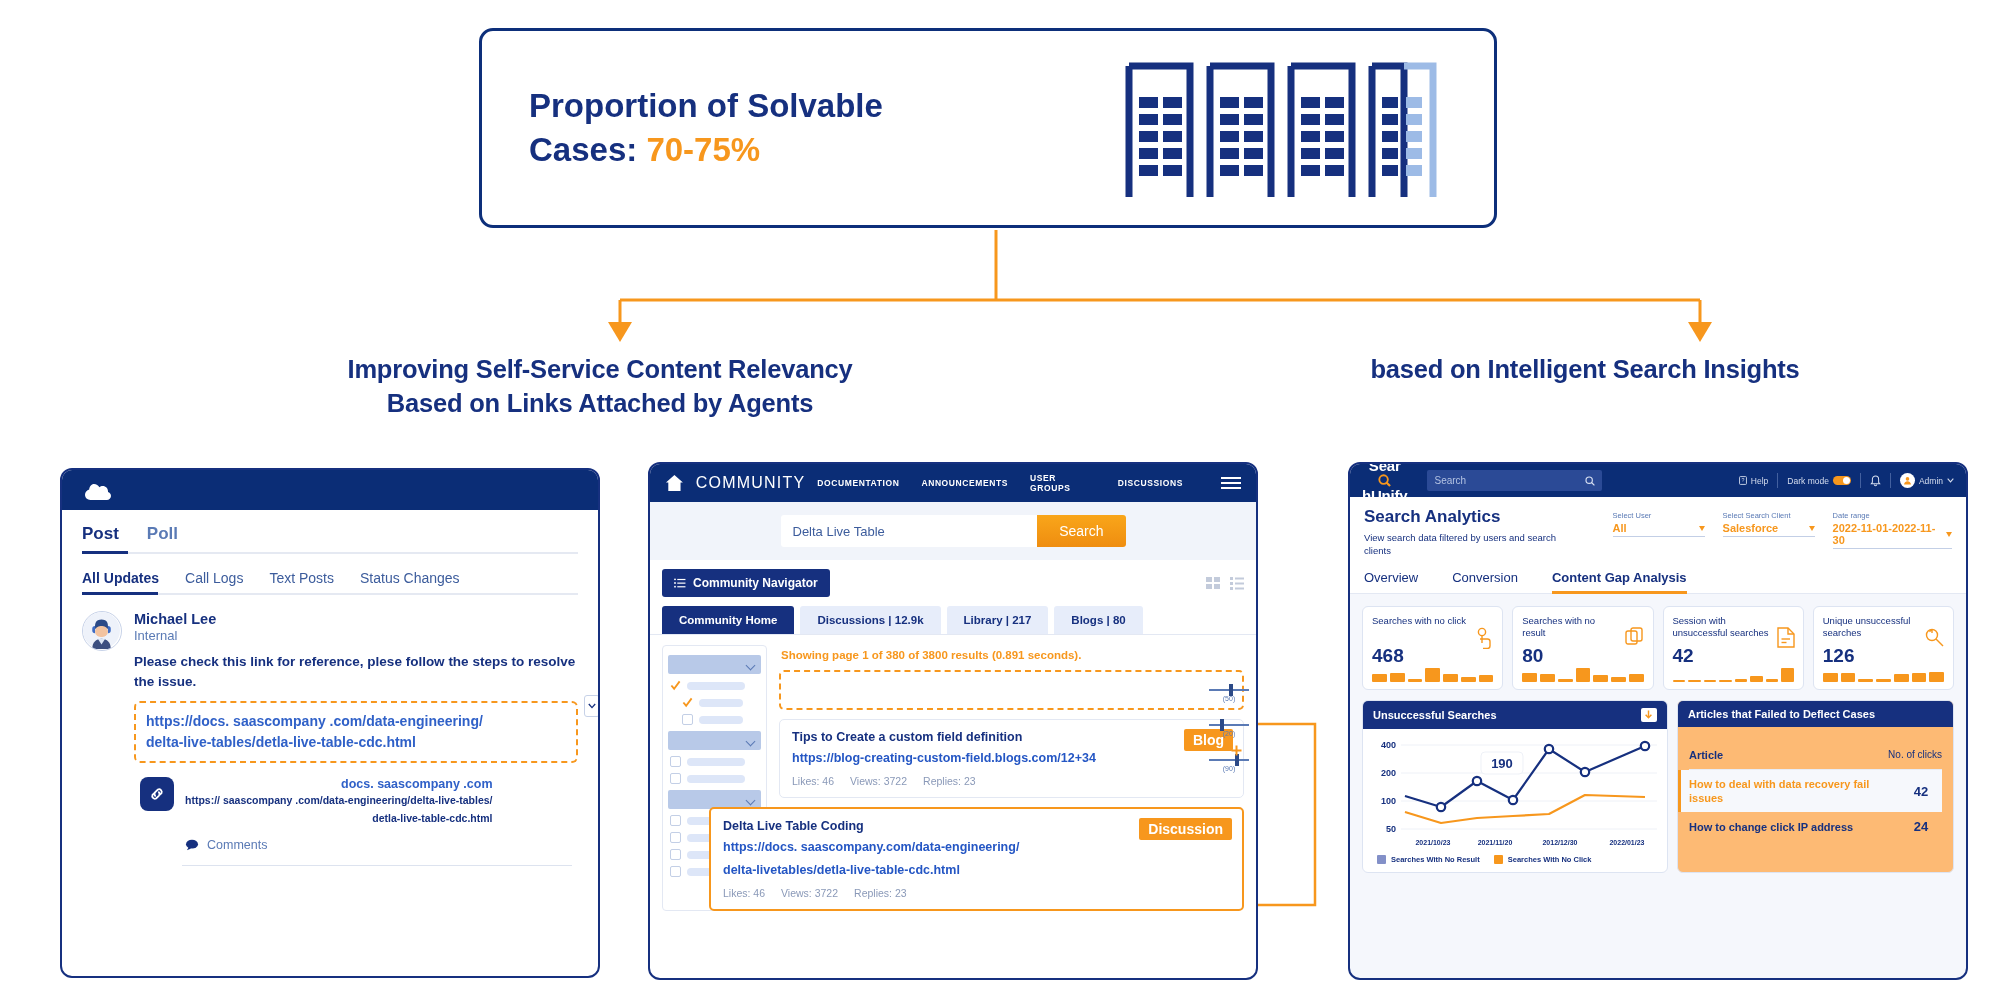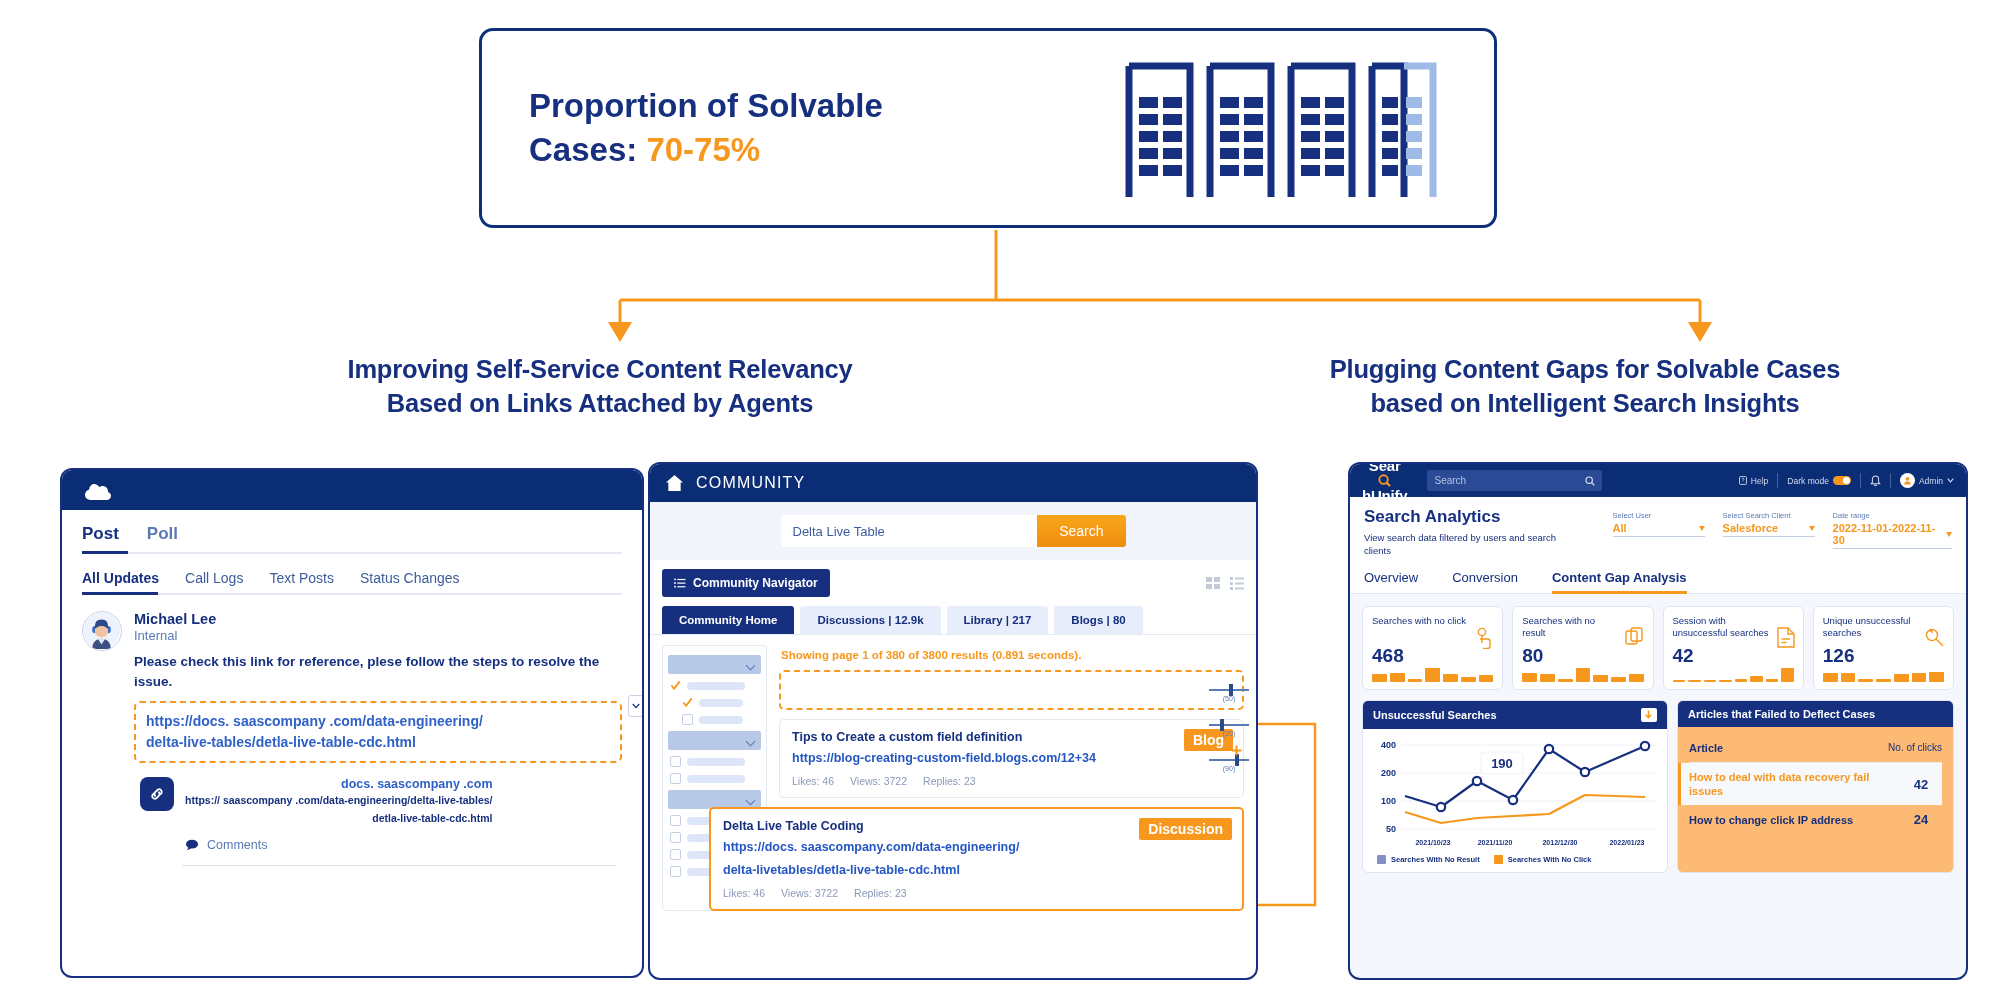--- a/index.html
+++ b/index.html
@@ -30,21 +30,21 @@
     font-size: 25.5px; font-weight: bold; line-height: 1.35; letter-spacing: -0.2px;
   }
   .sect-head.left  { left: 160px;  top: 352px; width: 880px; }
   .sect-head.right { left: 1170px; top: 352px; width: 830px; }
 
   
   .panel { position: absolute; background: #fff; border: 2px solid #16307f;
     border-radius: 12px; overflow: hidden; }
 
   
-  #sf-panel { left: 60px; top: 468px; width: 584px; height: 510px; }
+  #sf-panel { left: 60px; top: 468px; width: 540px; height: 510px; }
   .sf-topbar { height: 40px; background: #0b2d76; display: flex; align-items: center;
     padding-left: 20px; }
   .sf-body { padding: 14px 20px 0 20px; }
   .sf-tabs { display: flex; gap: 28px; border-bottom: 2px solid #e5e9f2; padding-bottom: 8px;
     position: relative; }
   .sf-tab { font-size: 17px; color: #5a7ab5; font-weight: bold; }
   .sf-tab.active { color: #16307f; }
   .sf-tab.active::after { content: ""; position: absolute; left: 0; bottom: -2px;
     width: 46px; height: 3px; background: #16307f; }
   .sf-filterrow { display: flex; align-items: center; justify-content: space-between;
@@ -194,21 +194,21 @@
   .spark i { flex: 1; background: #f7971d; border-radius: 1px; display: block; }
   .su-bottom { display: flex; gap: 9px; padding: 10px 12px 0 12px; }
   .su-chartbox { flex: 1.05; background: #fff; border-radius: 6px; overflow: hidden;
     border: 1px solid #dde4f2; }
   .su-tablebox { flex: 0.95; background: #fdba74; border-radius: 6px; overflow: hidden;
     border: 1px solid #dde4f2; }
   .box-hd { background: #16307f; color: #fff; font-size: 11px; font-weight: bold;
     padding: 7px 10px; display: flex; align-items: center; }
   .dl-btn { margin-left: auto; width: 16px; height: 14px; background: #fff; border-radius: 2px;
     display: flex; align-items: center; justify-content: center; }
-  .tbl { padding: 7px 11px; }
+  .tbl { padding: 14px 11px; }
   .tbl .tr { display: flex; align-items: center; padding: 7px 0; }
   .tbl .tr.hdr { border-bottom: 1px solid #e8ecf5; }
   .tbl .th { font-size: 10px; color: #16307f; }
   .tbl .td-a { flex: 1; font-size: 11px; font-weight: bold; color: #16307f; line-height: 1.3;
     padding-right: 8px; }
   .tbl .td-n { font-size: 13px; font-weight: bold; color: #16307f; width: 42px;
     text-align: center; }
   .tbl .tr.sel { background: #f6f8fc; border-left: 3px solid #f7971d; margin-left: -11px;
     padding-left: 8px; }
   .tbl .tr.sel .td-a { color: #f7971d; }
@@ -293,21 +293,20 @@
         <rect x="284" y="106" width="16" height="11" fill="#9dbbe6"></rect>
       </g>
     </svg>
   </div>
 
   <div class="sect-head left">
     <div>Improving Self-Service Content Relevancy</div>
     <div>Based on Links Attached by Agents</div>
   </div>
   <div class="sect-head right">
-    <div>Plugging Content Gaps for Solvable Cases</div>
     <div>based on Intelligent Search Insights</div>
   </div>
 
   <div class="panel" id="sf-panel">
     <div class="sf-topbar">
       <svg width="32" height="20" viewBox="0 0 32 20">
         <path fill="#fff" d="M12 4c2.4 0 4.4 1.3 5.4 3.2C18.3 6.5 19.5 6 20.8 6c2.9 0 5.2 2.3 5.2 5.2 0 .3 0 .6-.1.9 1.8.5 3.1 2 3.1 3.9 0 2.2-1.9 4-4.2 4H8.4C5.4 20 3 17.7 3 14.8c0-2.5 1.8-4.6 4.2-5.2C7.3 6.5 9.4 4 12 4z"></path>
       </svg>
     </div>
     <div class="sf-body">
@@ -371,20 +370,31 @@
         </svg>
     </div>
   </div>
 
   <div class="panel" id="cm-panel">
     <div class="cm-topbar">
       <svg width="19" height="18" viewBox="0 0 20 19">
           <path d="M10 1L1 9h2.5v9h13V9H19z" fill="#fff"></path>
         </svg>
       <div class="cm-logo-text">COMMUNITY</div>
+      <div class="cm-nav">
+        <a href="#">DOCUMENTATION</a>
+        <a href="#">ANNOUNCEMENTS</a>
+        <a href="#">USER GROUPS</a>
+        <a href="#">DISCUSSIONS</a>
+        <div class="cm-burger">
+            <i></i>
+            <i></i>
+            <i></i>
+          </div>
+      </div>
     </div>
     <div class="cm-searchrow">
       <div class="cm-searchbox">
         <div class="q">Delta Live Table</div>
         <div class="cm-searchbtn">Search</div>
       </div>
     </div>
     <div class="cm-navrow">
       <div class="cm-navbtn">
         <svg width="12" height="10" viewBox="0 0 13 11">

